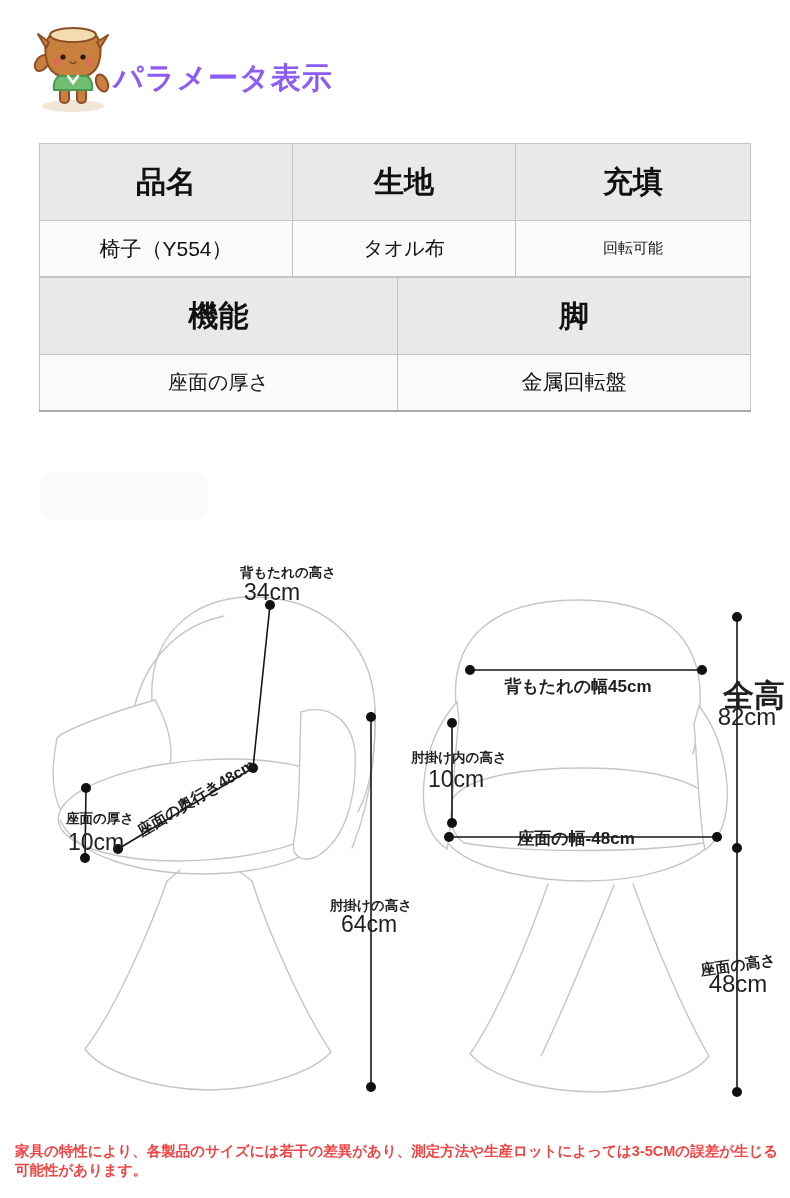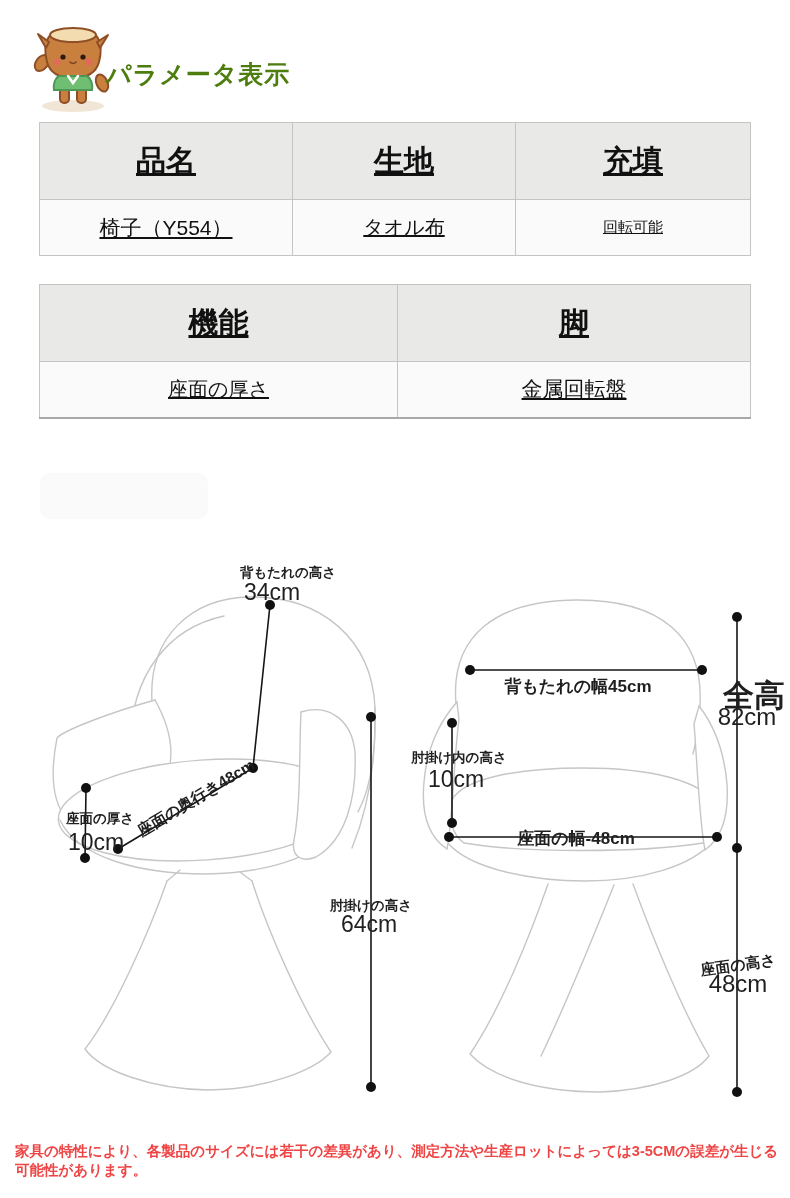--- a/index.html
+++ b/index.html
@@ -3,33 +3,33 @@
 <meta charset="utf-8">
 <style>
   * { margin:0; padding:0; box-sizing:border-box; }
   html,body { background:#fff; }
   .page {
     position:relative; width:790px; height:1198px; background:#ffffff;
     font-family:"Liberation Sans","DejaVu Sans",sans-serif; color:#111; overflow:hidden;
   }
   
   .page-title {
-    position:absolute; left:106px; top:58px; font-size:25px; font-weight:700;
-    color:#4d7c0f; letter-spacing:1px;
+    position:absolute; left:113px; top:58px; font-size:30px; font-weight:700;
+    color:#8b5cf6; letter-spacing:1px;
   }
   .mascot { position:absolute; left:26px; top:20px; }
   
-  .spec-tables { position:absolute; left:39px; top:122px; width:711px;text-decoration:underline; }
+  .spec-tables { position:absolute; left:39px; top:143px; width:711px; }
   table.spec { border-collapse:collapse; width:711px; table-layout:fixed; }
   table.spec td {
     border:1px solid #c4c4c2; text-align:center; vertical-align:middle; color:#111;
   }
   table.spec tr.hdr td { background:#e9e9e7; font-size:30px; font-weight:700; height:77px; }
   table.spec tr.val td { background:#fafafa; font-size:20px; font-weight:400; height:56px; }
-  table.spec2 { border-top:0;margin-top:28px; }
+  table.spec2 { border-top:0; }
   table.spec2 tr.val td { border-bottom:2px solid #a8a8a6; }
   td.small-val { font-size:15px !important; }
   
   .watermark {
     position:absolute; left:40px; top:473px; width:168px; height:46px;
     background:#fafafa; border-radius:10px;
   }
   
   .diagram { position:absolute; left:0; top:540px; }
   .diagram path, .diagram ellipse { fill:none; stroke:#c6c6c6; stroke-width:1.4; stroke-linecap:round; }

